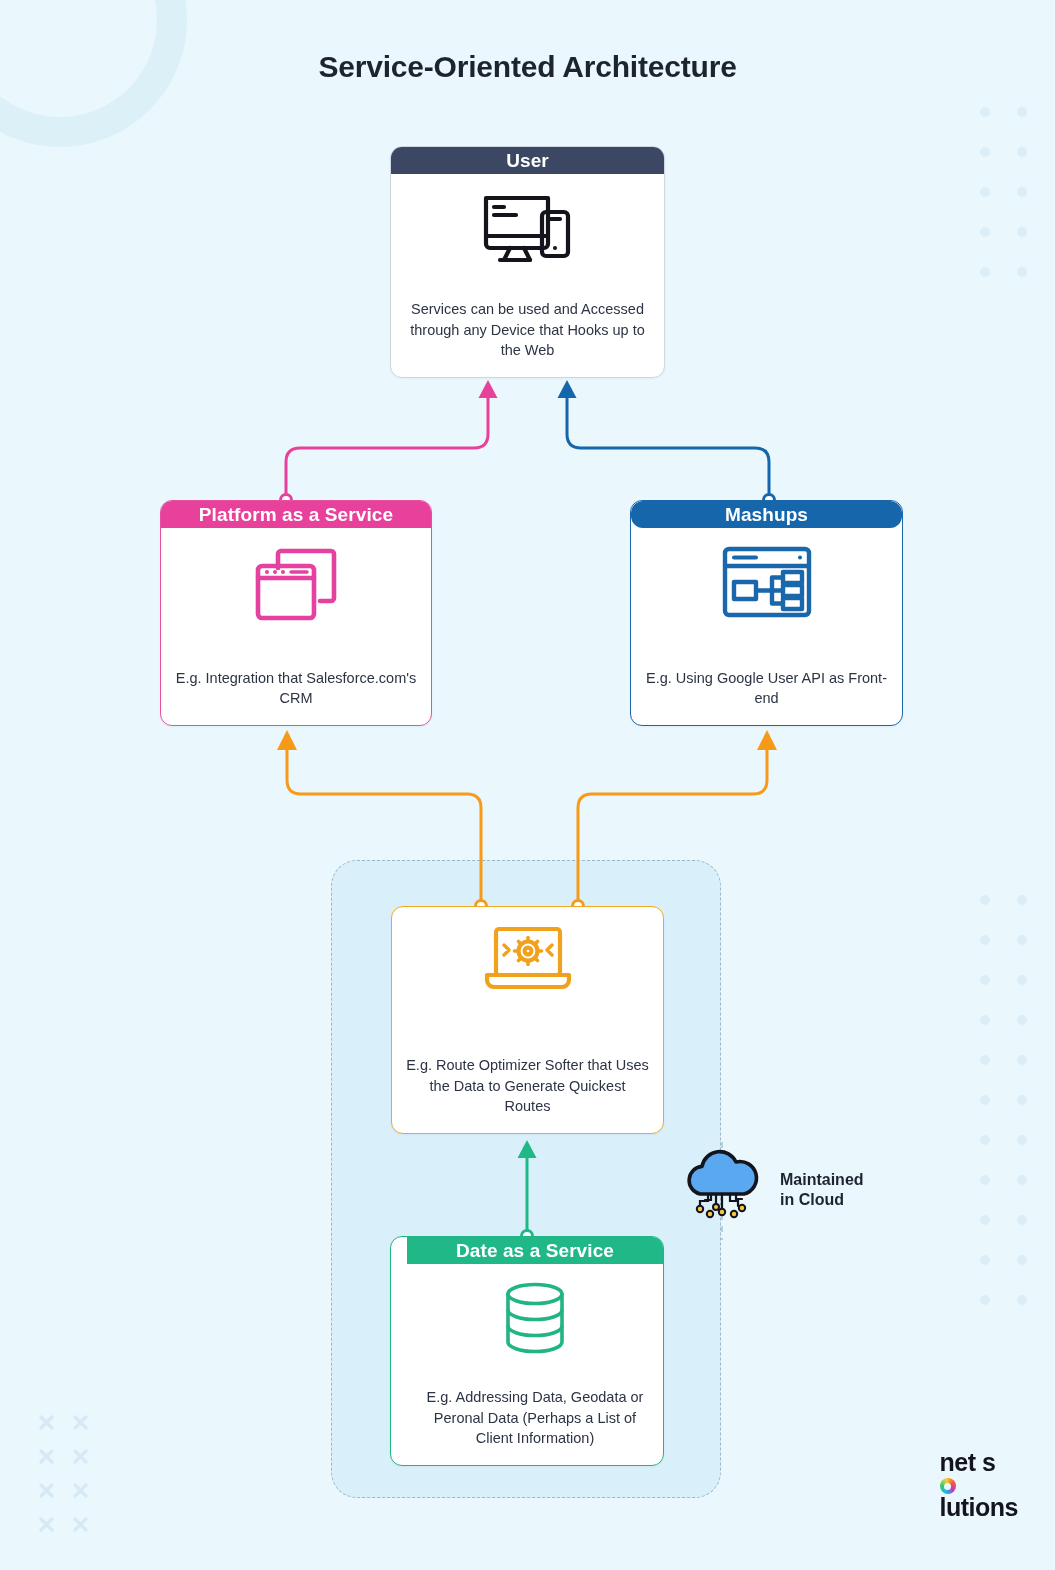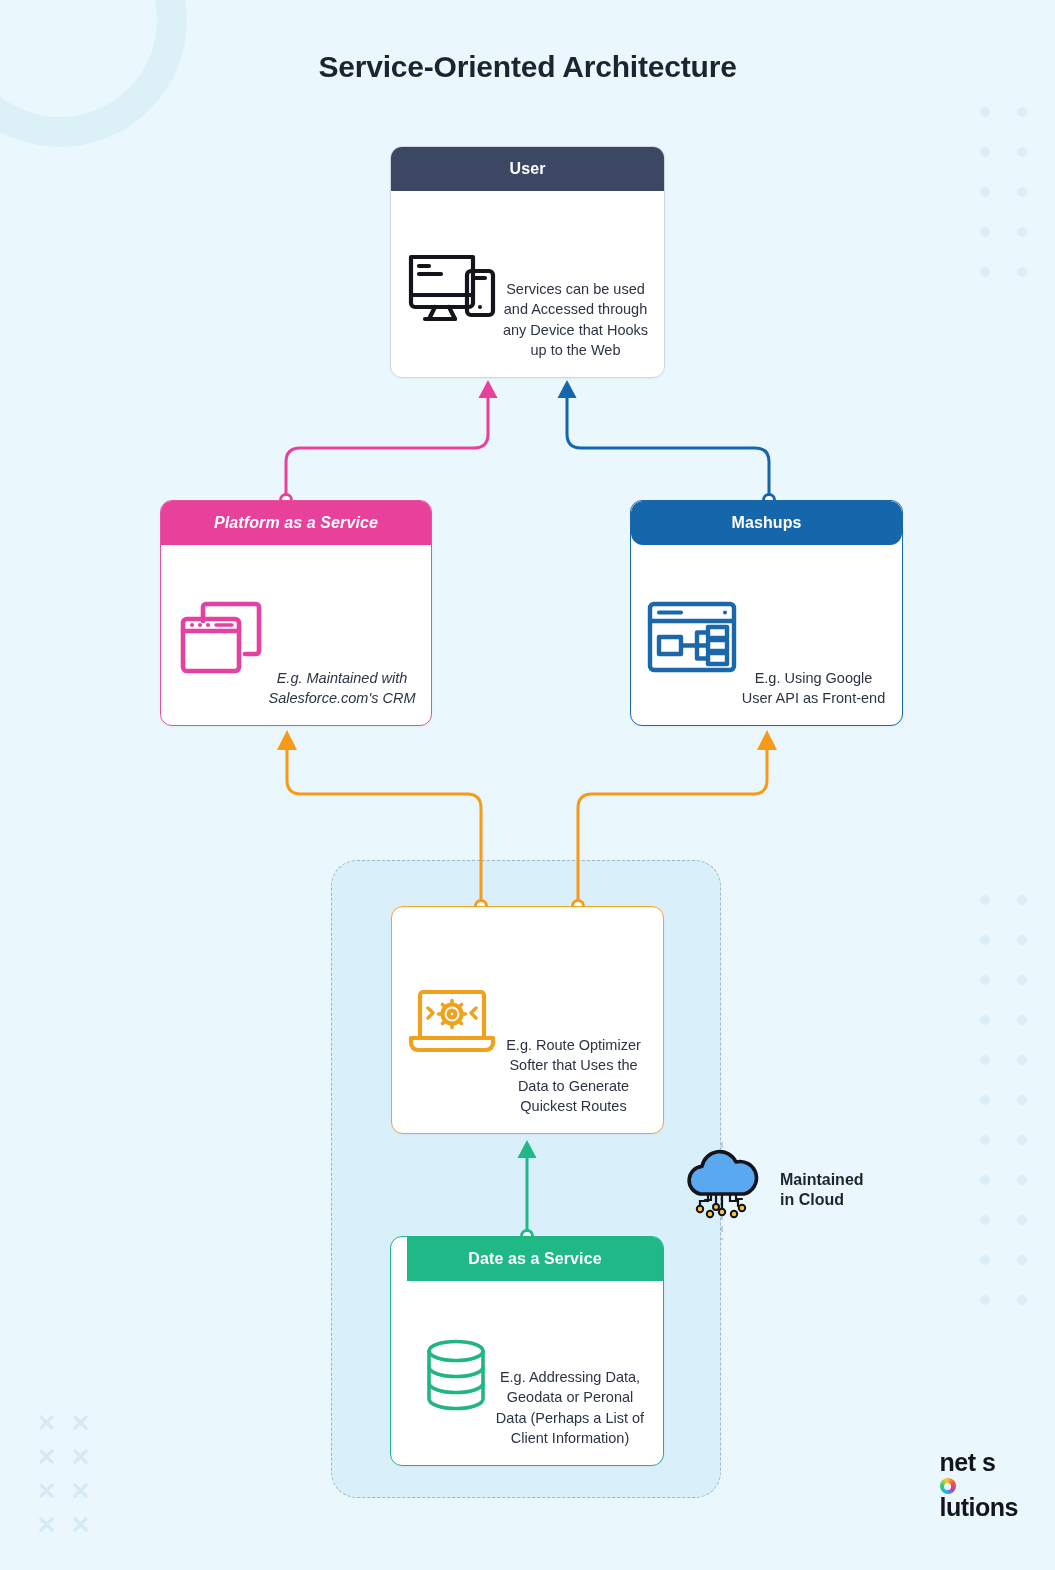--- a/index.html
+++ b/index.html
@@ -25,44 +25,44 @@
   .card {
     position: absolute;
     background: #ffffff;
     border-radius: 12px;
     border: 1.6px solid #d8dde6;
     overflow: hidden;
     display: flex; flex-direction: column;
     box-shadow: 0 1px 2px rgba(40,60,90,0.05);
   }
   .card-head {
-    height: 44px;
+    height: 27px;
     display: flex; align-items: center; justify-content: center;
-    color: #ffffff; font-weight: bold; font-size: 16px;
+    color: #ffffff; font-weight: bold; font-size: 19px;
     letter-spacing: 0.1px;
   }
   .card-body {
     flex: 1;
-    display: flex; flex-direction: row;
+    display: flex; flex-direction: column;
     align-items: center; justify-content: flex-start;
     padding: 16px 14px 12px;
   }
   .card-icon { display: flex; align-items: center; justify-content: center; }
   .card-text {
     margin-top: auto;
     text-align: center;
     font-size: 14.5px; line-height: 1.42;
     color: #2c3444;
     padding-bottom: 4px;
   }
 
   
   .c-user   { border-color: #cfd6e2; }
   .c-user   .card-head { background: #3b4763; }
-  .c-paas   { border-color: #e8519f; font-style: italic; }
+  .c-paas   { border-color: #e8519f; }
   .c-paas   .card-head { background: #e8419c; }
   .c-mash   { border-color: #1a67ac; }
   .c-mash   .card-head { background: #1566ab; border-radius: 12px; }
   .c-saas   { border-color: #f4a81f; }
   .c-saas   .card-head { background: #f79a19; }
   .c-daas   { border-color: #22b583; padding-left: 16px; }
   .c-daas   .card-head { background: #20b887; }
 
   
   #card-user { left: 390px; top: 146px; width: 275px; height: 232px; }
@@ -245,21 +245,21 @@
         <svg width="92" height="80" viewBox="0 0 92 80" fill="none" stroke="#e441a0" stroke-width="4.6" stroke-linecap="round" stroke-linejoin="round">
           <path d="M28 24 V10 a3 3 0 0 1 3-3 h50 a3 3 0 0 1 3 3 v44 a3 3 0 0 1-3 3 H70"></path>
           <rect x="8" y="22" width="56" height="52" rx="4"></rect>
           <path d="M8 34 h56"></path>
           <circle cx="17" cy="28" r="2" fill="#e441a0" stroke="none"></circle>
           <circle cx="25" cy="28" r="2" fill="#e441a0" stroke="none"></circle>
           <circle cx="33" cy="28" r="2" fill="#e441a0" stroke="none"></circle>
           <path d="M41 28 h16" stroke-width="3.4"></path>
         </svg>
       </div>
-      <div class="card-text">E.g. Maintained with Salesforce.com's CRM</div>
+      <div class="card-text">E.g. Integration that Salesforce.com's CRM</div>
     </div>
   </div>
 
   <div class="card c-mash" id="card-mash">
     <div class="card-head">Mashups</div>
     <div class="card-body">
       <div class="card-icon">
         <svg width="94" height="76" viewBox="0 0 94 76" fill="none" stroke="#1a67ac" stroke-width="4.4" stroke-linecap="round" stroke-linejoin="round">
           <rect x="5" y="5" width="84" height="66" rx="4"></rect>
           <path d="M5 22 h84"></path>

